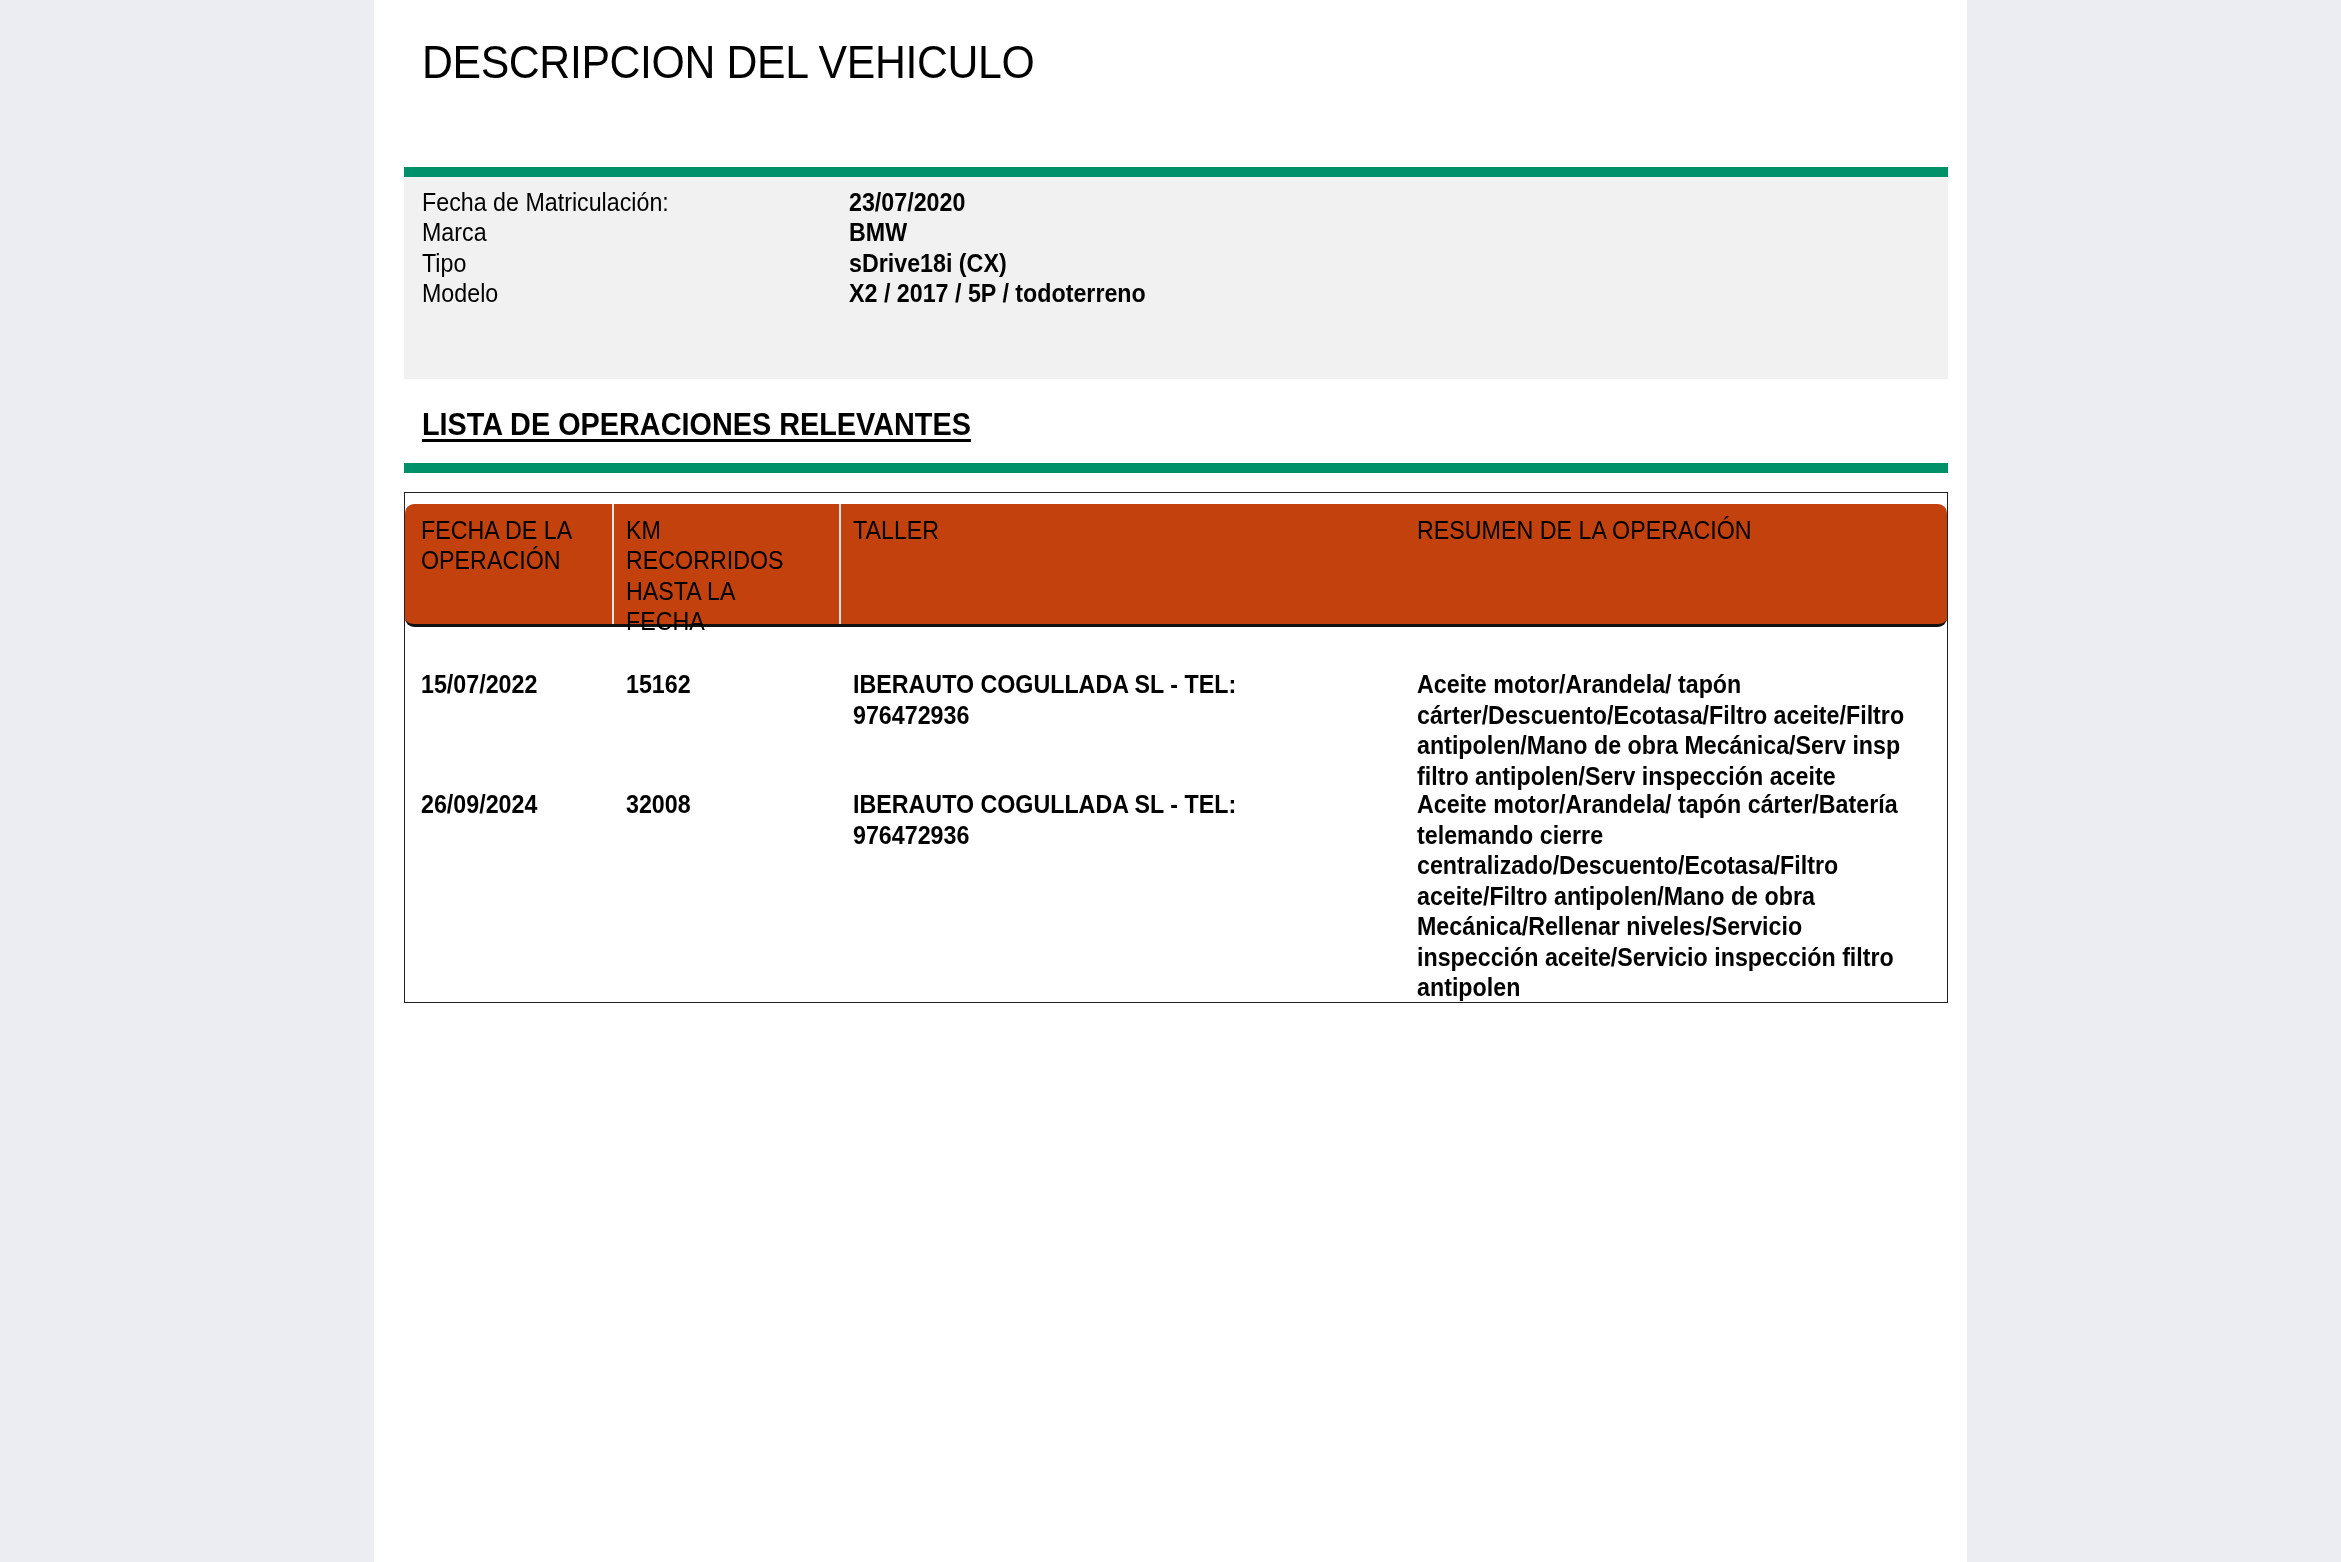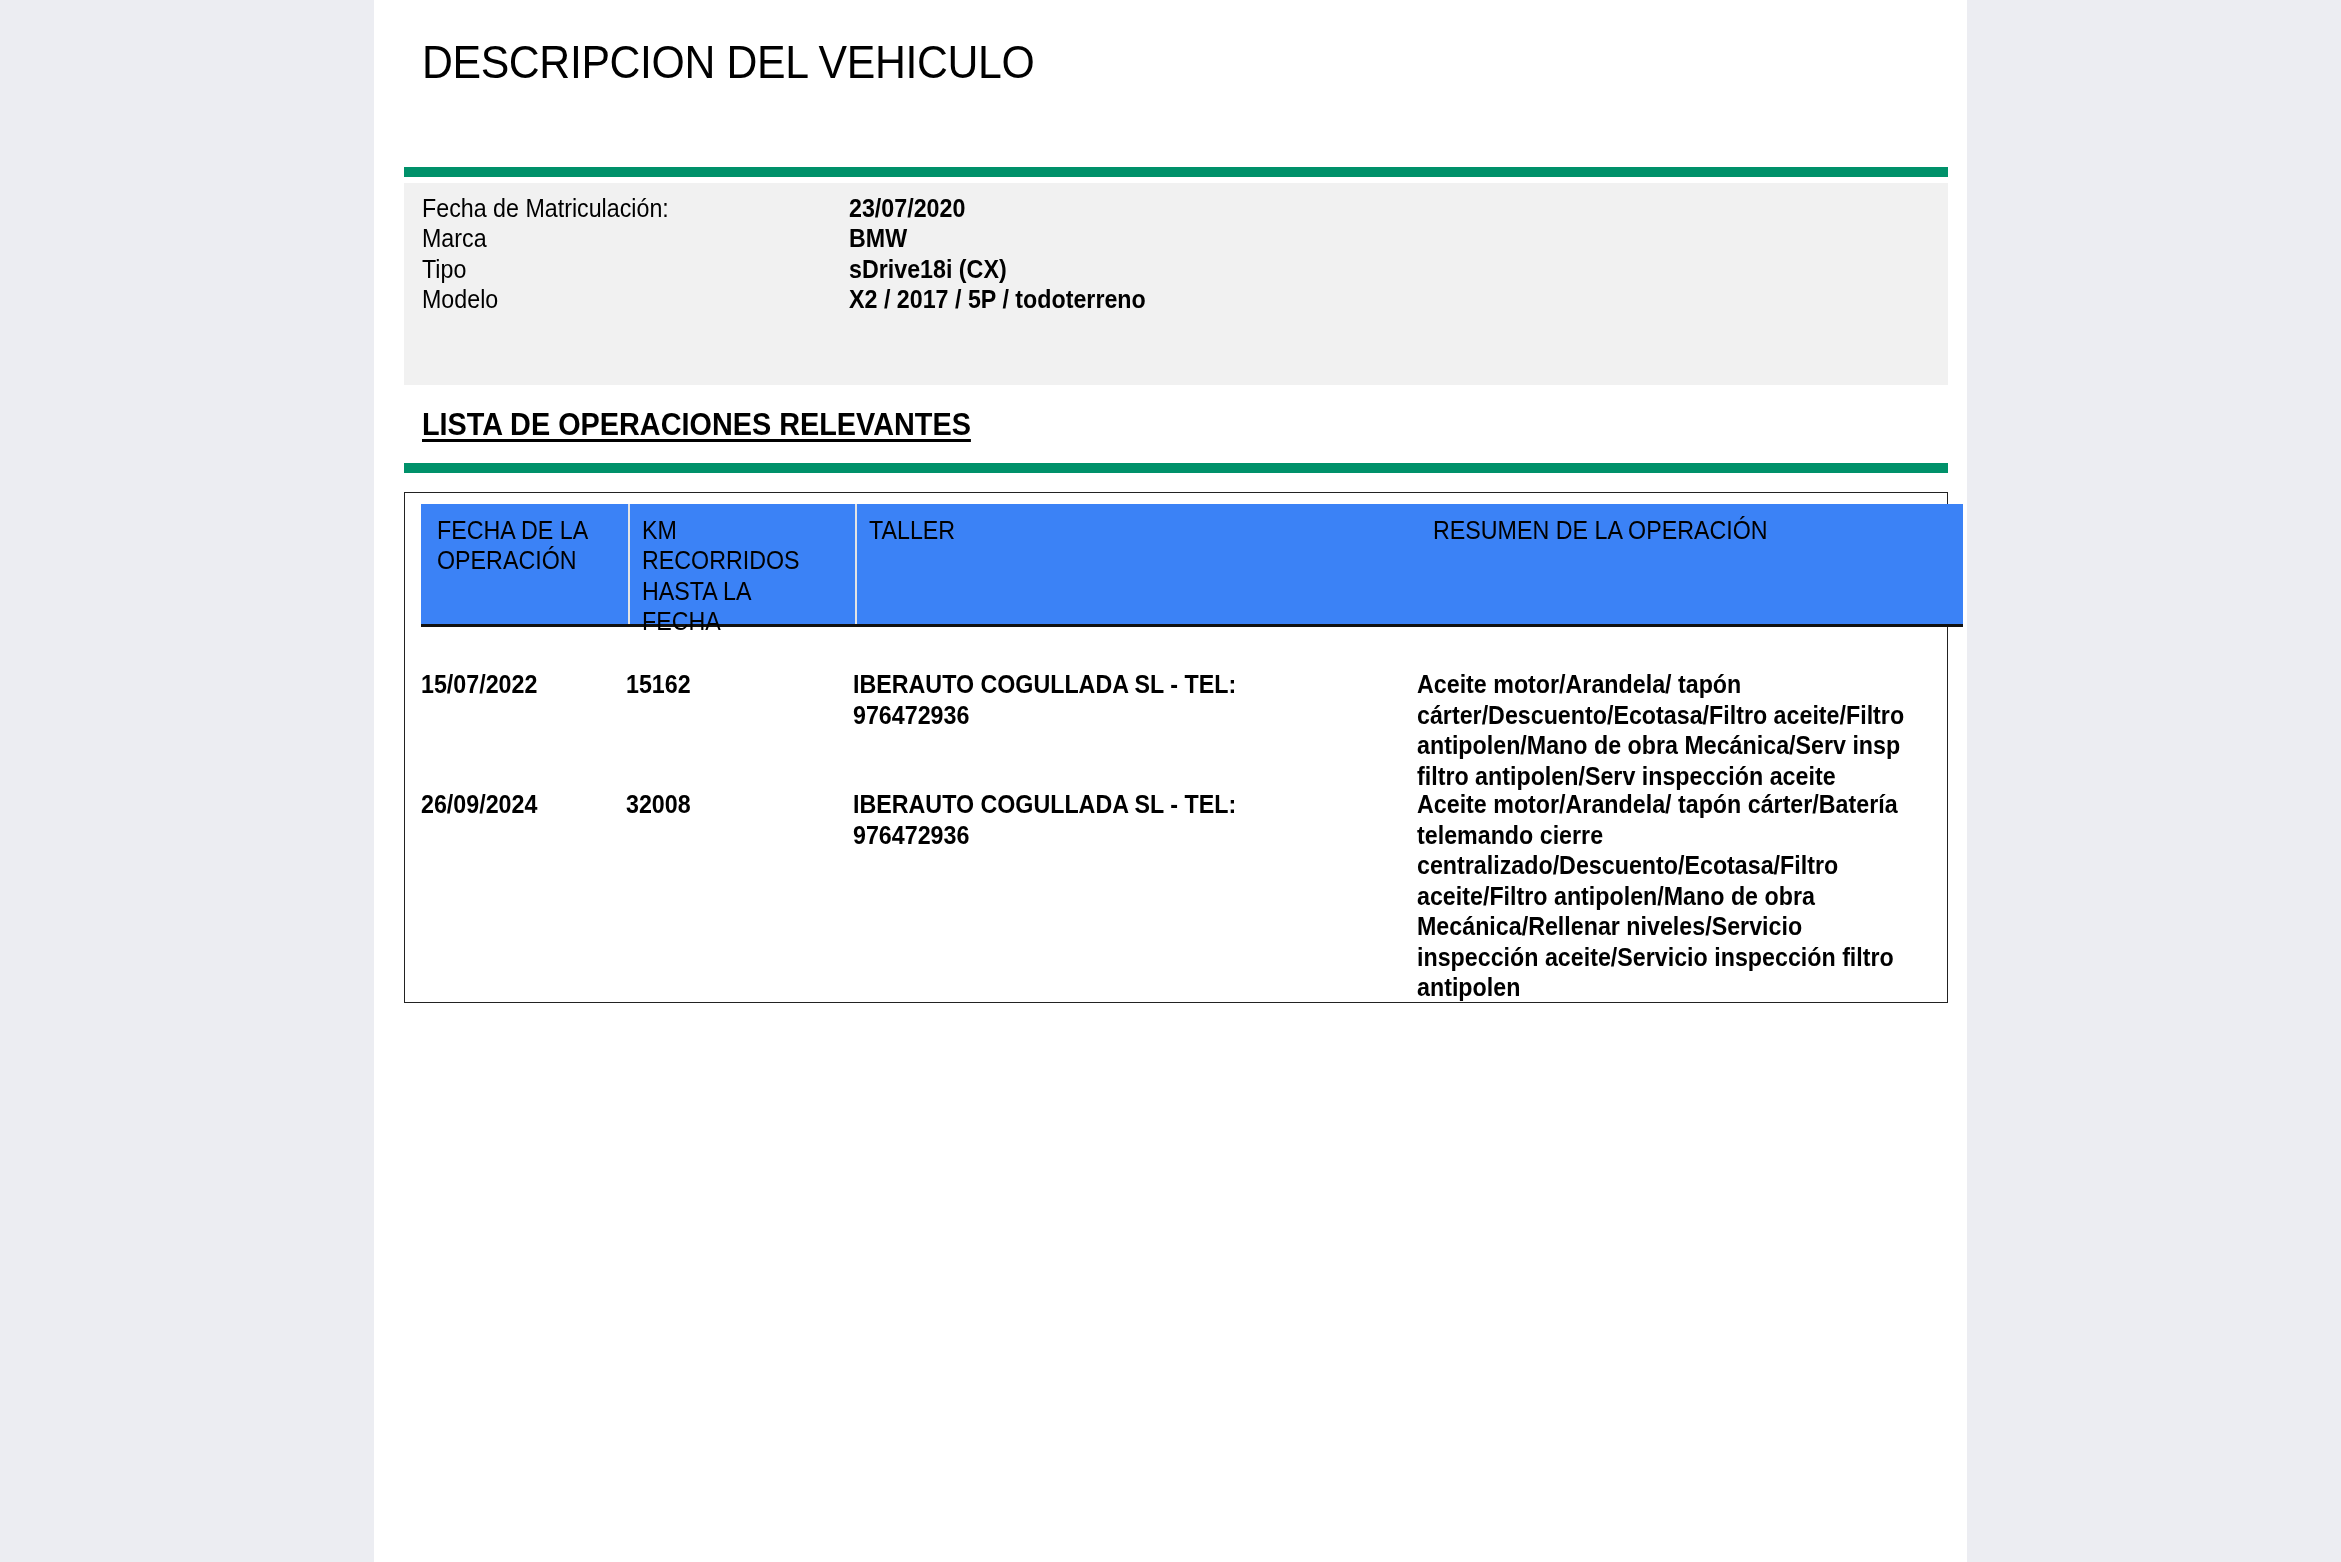--- a/index.html
+++ b/index.html
@@ -29,21 +29,21 @@
     white-space: nowrap;
   }
   .green-bar {
     position: absolute;
     left: 30px;
     width: 1544px; height: 10px;
     background: #00916A;
   }
   .info-panel {
     position: absolute;
-    left: 30px; top: 183px;
+    left: 30px; top: 177px;
     width: 1544px; height: 202px;
     background: #F1F1F1;
   }
   .info-row {
     position: absolute;
     left: 0;
     height: 31px;
     width: 100%;
     font-size: 25px;
     line-height: 31px;
@@ -78,25 +78,26 @@
   }
   .ops-table {
     position: absolute;
     left: 30px; top: 492px;
     width: 1544px; height: 511px;
     border: 1.5px solid #222;
     box-sizing: border-box;
   }
   .ops-header {
     position: absolute;
-    left: 16px; top: 10.8px;
+    left: 0; top: 10.8px;
     width: 100%; height: 120px;
-    background: #3b82f6;
+    background: #c2410c;
     border-bottom: 3.1px solid #111;
     box-sizing: content-box;
+    border-radius: 9px;
   }
   .th {
     position: absolute;
     top: 10.8px;
     font-size: 25px;
     line-height: 30.5px;
     transform: scaleX(0.93);
     transform-origin: left top;
   }
   .col-sep {

